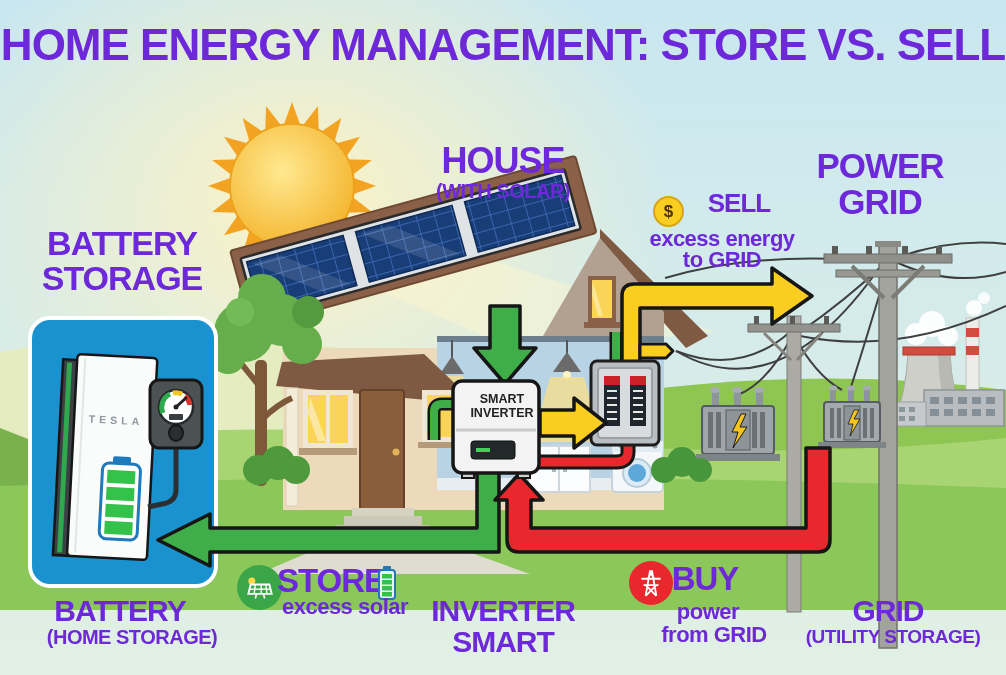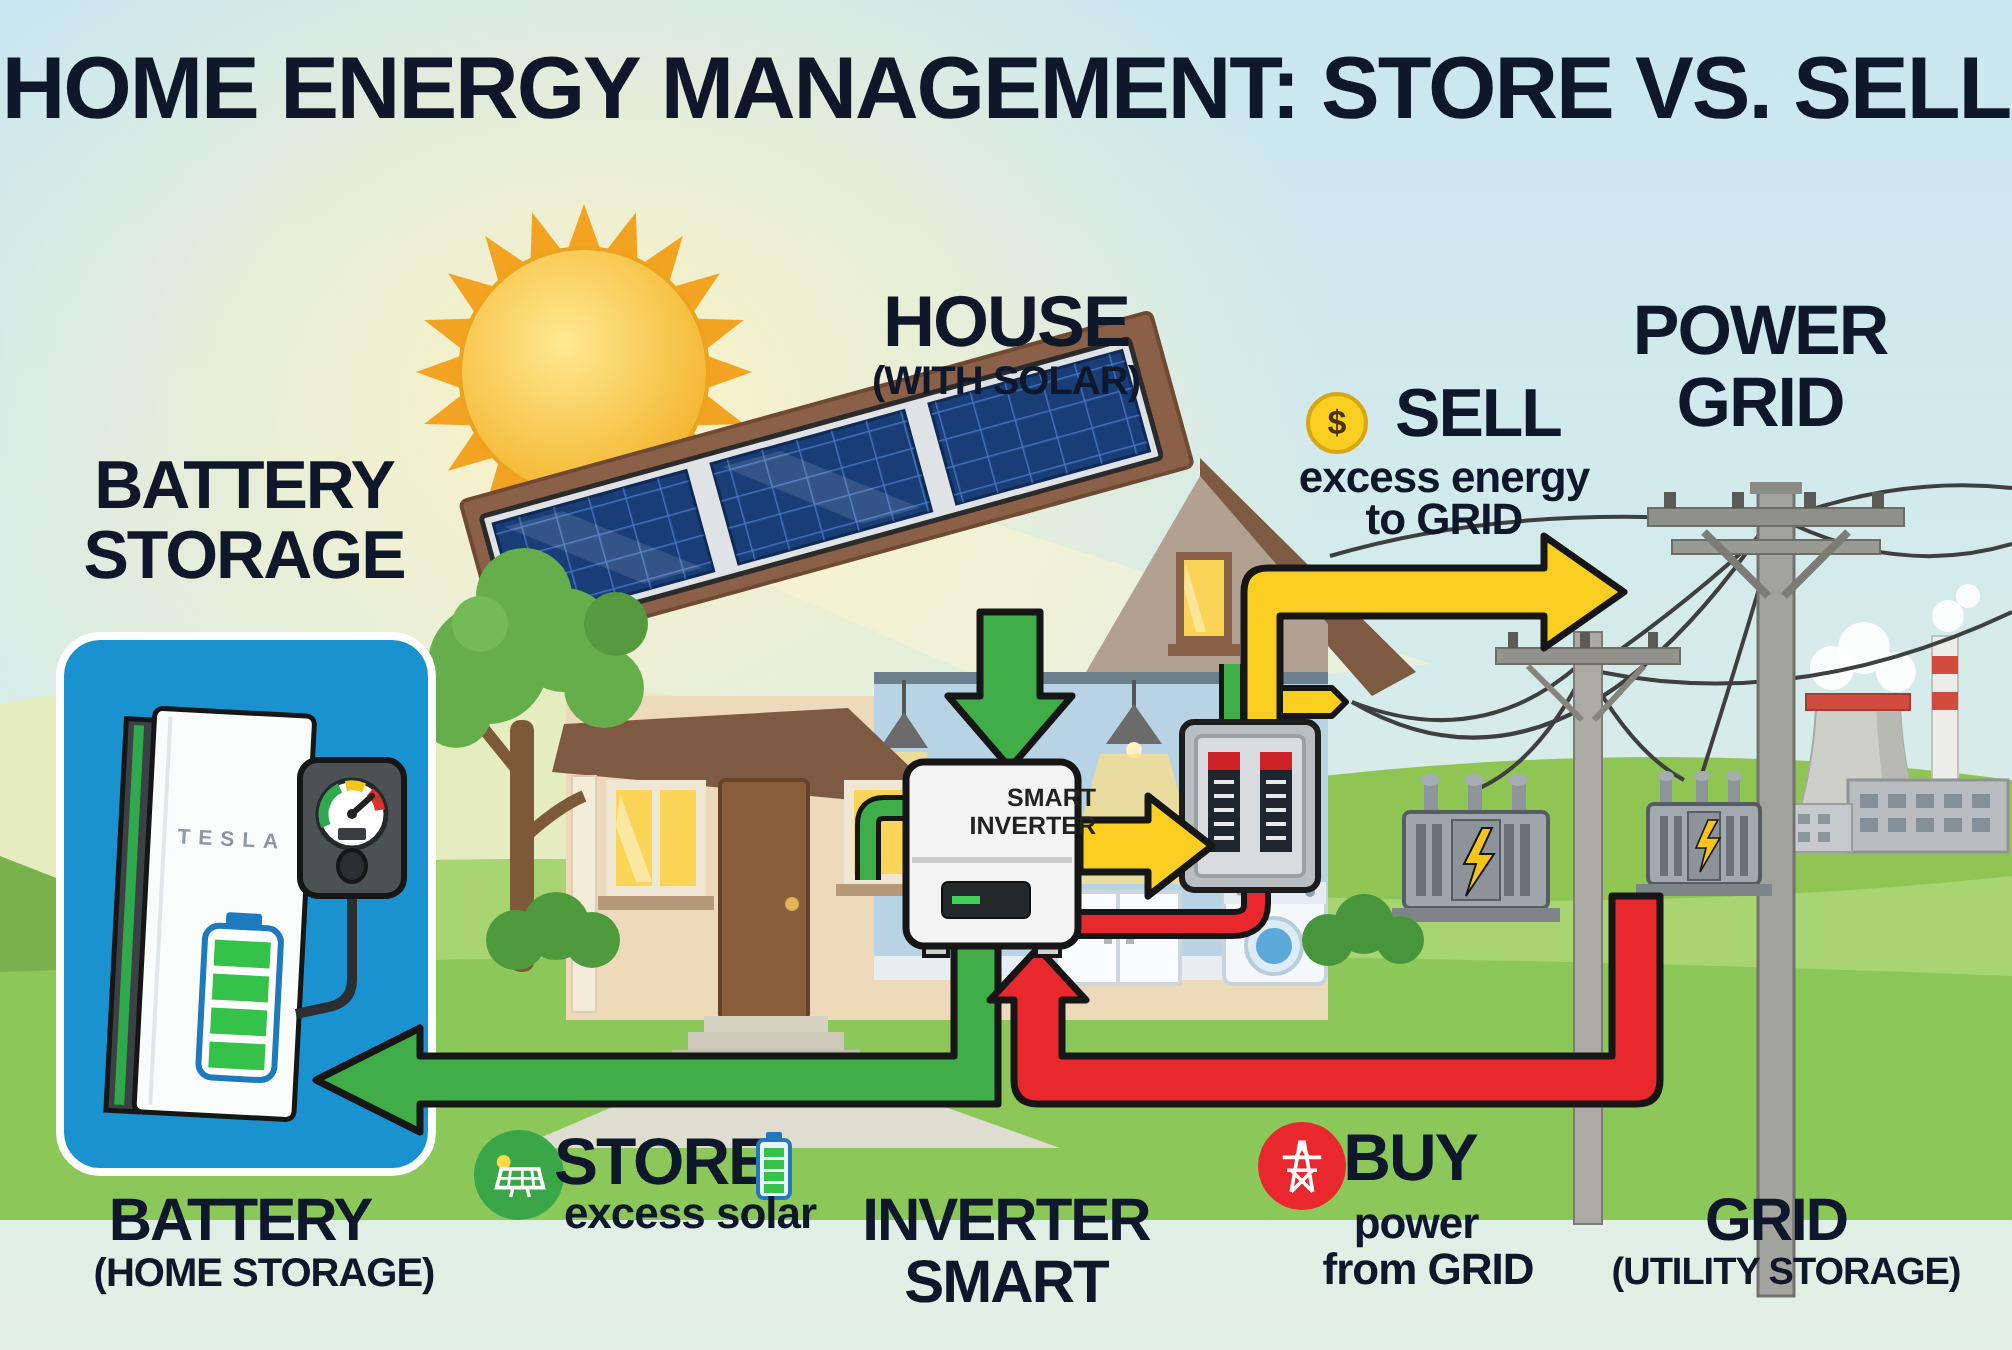--- a/index.html
+++ b/index.html
@@ -1,20 +1,20 @@
 <!DOCTYPE html>
 <html><head>
 <meta charset="utf-8">
 <style>
   html,body{margin:0;padding:0;background:#777;}
   #stage{position:relative;width:1006px;height:675px;overflow:hidden;
          font-family:"Liberation Sans","DejaVu Sans",sans-serif;background:#cde9f0;}
   #scene{position:absolute;left:0;top:0;}
   .abs{position:absolute;}
-  .txt{position:absolute;font-weight:bold;color:#0f172a;text-align:center;
+  .txt{position:absolute;font-weight:bold;color:#6d28d9;text-align:center;
        transform:translateX(-50%);white-space:nowrap;line-height:1.03;letter-spacing:-0.5px;}
   .big{letter-spacing:-1px;}
   .coin{position:absolute;width:27px;height:27px;border-radius:50%;
         background:#f9ce21;border:2px solid #d8a513;display:flex;align-items:center;
         justify-content:center;font-weight:bold;color:#4a3305;font-size:17px;}
   .badge{position:absolute;border-radius:50%;display:flex;align-items:center;justify-content:center;}
   .badge-green{background:#3aa648;}
   .badge-red{background:#e8282c;}
   .brand{position:absolute;font-weight:bold;color:#8e979d;letter-spacing:4px;
          font-size:10.5px;text-align:center;transform:rotate(3deg);}
@@ -372,21 +372,21 @@
 <div class="txt" style="left:503px;top:181px;font-size:20px;">(WITH SOLAR)</div>
 
 <div class="txt big" style="left:880px;top:148px;font-size:35px;">
   <div>POWER</div>
   <div>GRID</div>
 </div>
 
 <div class="coin" style="left:653px;top:196px;">
   <span>$</span>
 </div>
-<div class="txt big" style="left:739px;top:190px;font-size:34px;">SELL</div>
+<div class="txt big" style="left:739px;top:190px;font-size:26px;">SELL</div>
 <div class="txt" style="left:722px;top:228px;font-size:22px;">excess energy</div>
 <div class="txt" style="left:722px;top:249px;font-size:22px;">to GRID</div>
 
 <div class="badge badge-green" style="left:237px;top:565px;width:45px;height:45px;">
   <svg width="28" height="24" viewBox="0 0 24 20">
     <circle cx="5" cy="4" r="3" fill="#ffd948"></circle>
     <polygon points="4,7 20,7 22,15 2,15" fill="none" stroke="#ffffff" stroke-width="1.6"></polygon>
     <line x1="8" y1="7" x2="7" y2="15" stroke="#ffffff" stroke-width="1.2"></line>
     <line x1="13" y1="7" x2="13" y2="15" stroke="#ffffff" stroke-width="1.2"></line>
     <line x1="17" y1="7" x2="18" y2="15" stroke="#ffffff" stroke-width="1.2"></line>
@@ -419,15 +419,15 @@
 
 <div class="txt big" style="left:503px;top:596px;font-size:30px;">
   <div>INVERTER</div>
   <div>SMART</div>
 </div>
 
 <div class="txt big" style="left:888px;top:596px;font-size:30px;">GRID</div>
 <div class="txt" style="left:893px;top:627px;font-size:19px;">(UTILITY STORAGE)</div>
 
 <div class="brand" style="left:84px;top:414px;width:64px;">TESLA</div>
-<div class="invlabel" style="left:456px;top:392px;width:92px;text-align:right;">SMART INVERTER</div>
+<div class="invlabel" style="left:456px;top:392px;width:92px;">SMART INVERTER</div>
 
 </div>
 
 </body></html>

